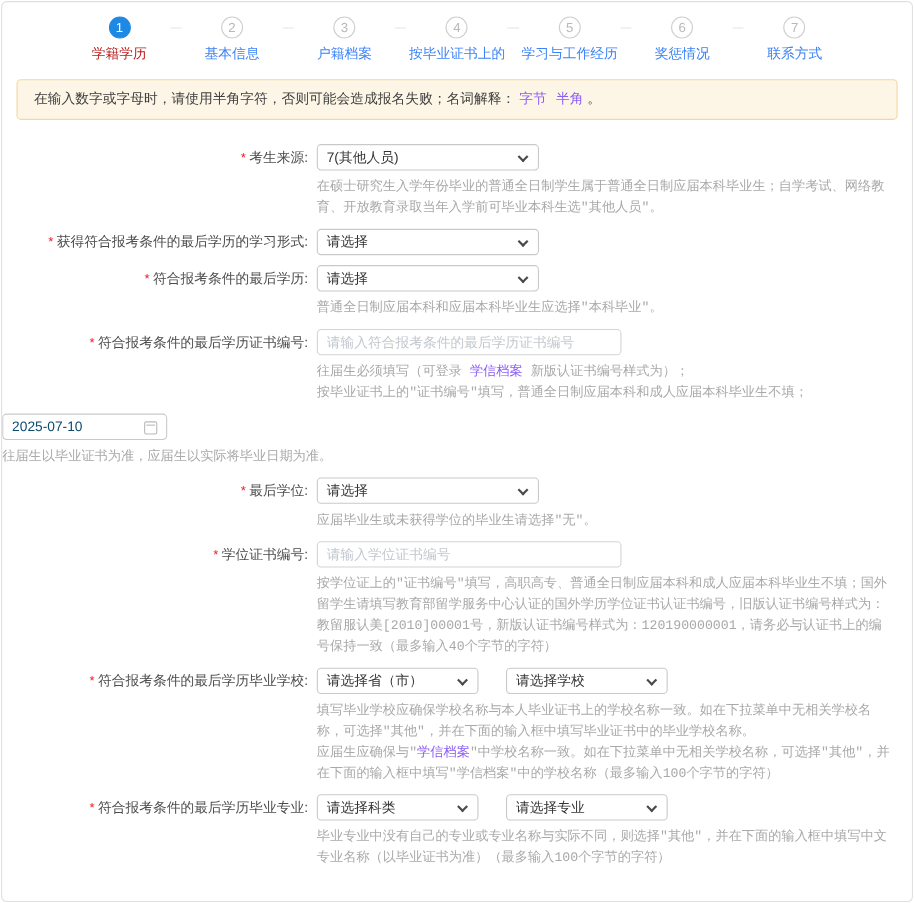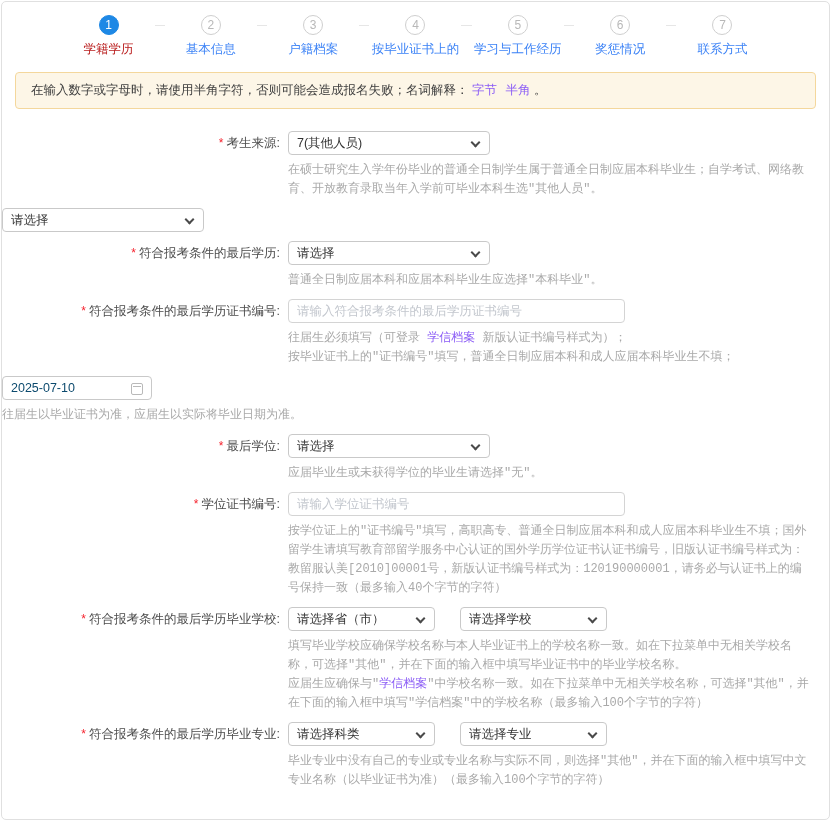--- a/index.html
+++ b/index.html
@@ -47,21 +47,21 @@
     font-size:12.5px; color:#333; cursor:pointer;
   }
   .sel .chev {
     position:absolute; right:10px; top:7px; width:7px; height:7px;
     border-right:2px solid #4a4a4a; border-bottom:2px solid #4a4a4a; transform:rotate(45deg);
   }
   .sel.small { width:147px; }
   .selpair { display:flex; gap:25px; }
 
   .txt {
-    width:337px; height:24px; border:1px solid #d4d4d4; border-radius:4px;
+    width:277px; height:24px; border:1px solid #d4d4d4; border-radius:4px;
     padding:0 8px; font-size:12.5px; color:#333; outline:none;
     font-family:"Liberation Sans","DejaVu Sans",sans-serif;
   }
   .txt::placeholder { color:#c3c7ce; }
 
   .datebox {
     position:relative; width:150px; height:24px; border:1px solid #c9c9c9; border-radius:4px;
     display:flex; align-items:center; padding:0 26px 0 8px; font-size:12.5px; color:#0c4a6e; cursor:pointer;
   }
   .cal { position:absolute; right:8px; top:6px; width:12px; height:12px;
@@ -131,20 +131,23 @@
           <span>7(其他人员)</span>
           <span class="chev"></span>
         </div>
         <div class="hint">
             <p>在硕士研究生入学年份毕业的普通全日制学生属于普通全日制应届本科毕业生；自学考试、网络教育、开放教育录取当年入学前可毕业本科生选"其他人员"。</p>
           </div>
       </div>
     </div>
 
     <div class="row">
+      <div class="lcol">
+        <span class="req">*</span><span>获得符合报考条件的最后学历的学习形式:</span>
+      </div>
       <div class="ccol">
         <div class="sel">
           <span>请选择</span>
           <span class="chev"></span>
         </div>
       </div>
     </div>
 
     <div class="row">
       <div class="lcol">

